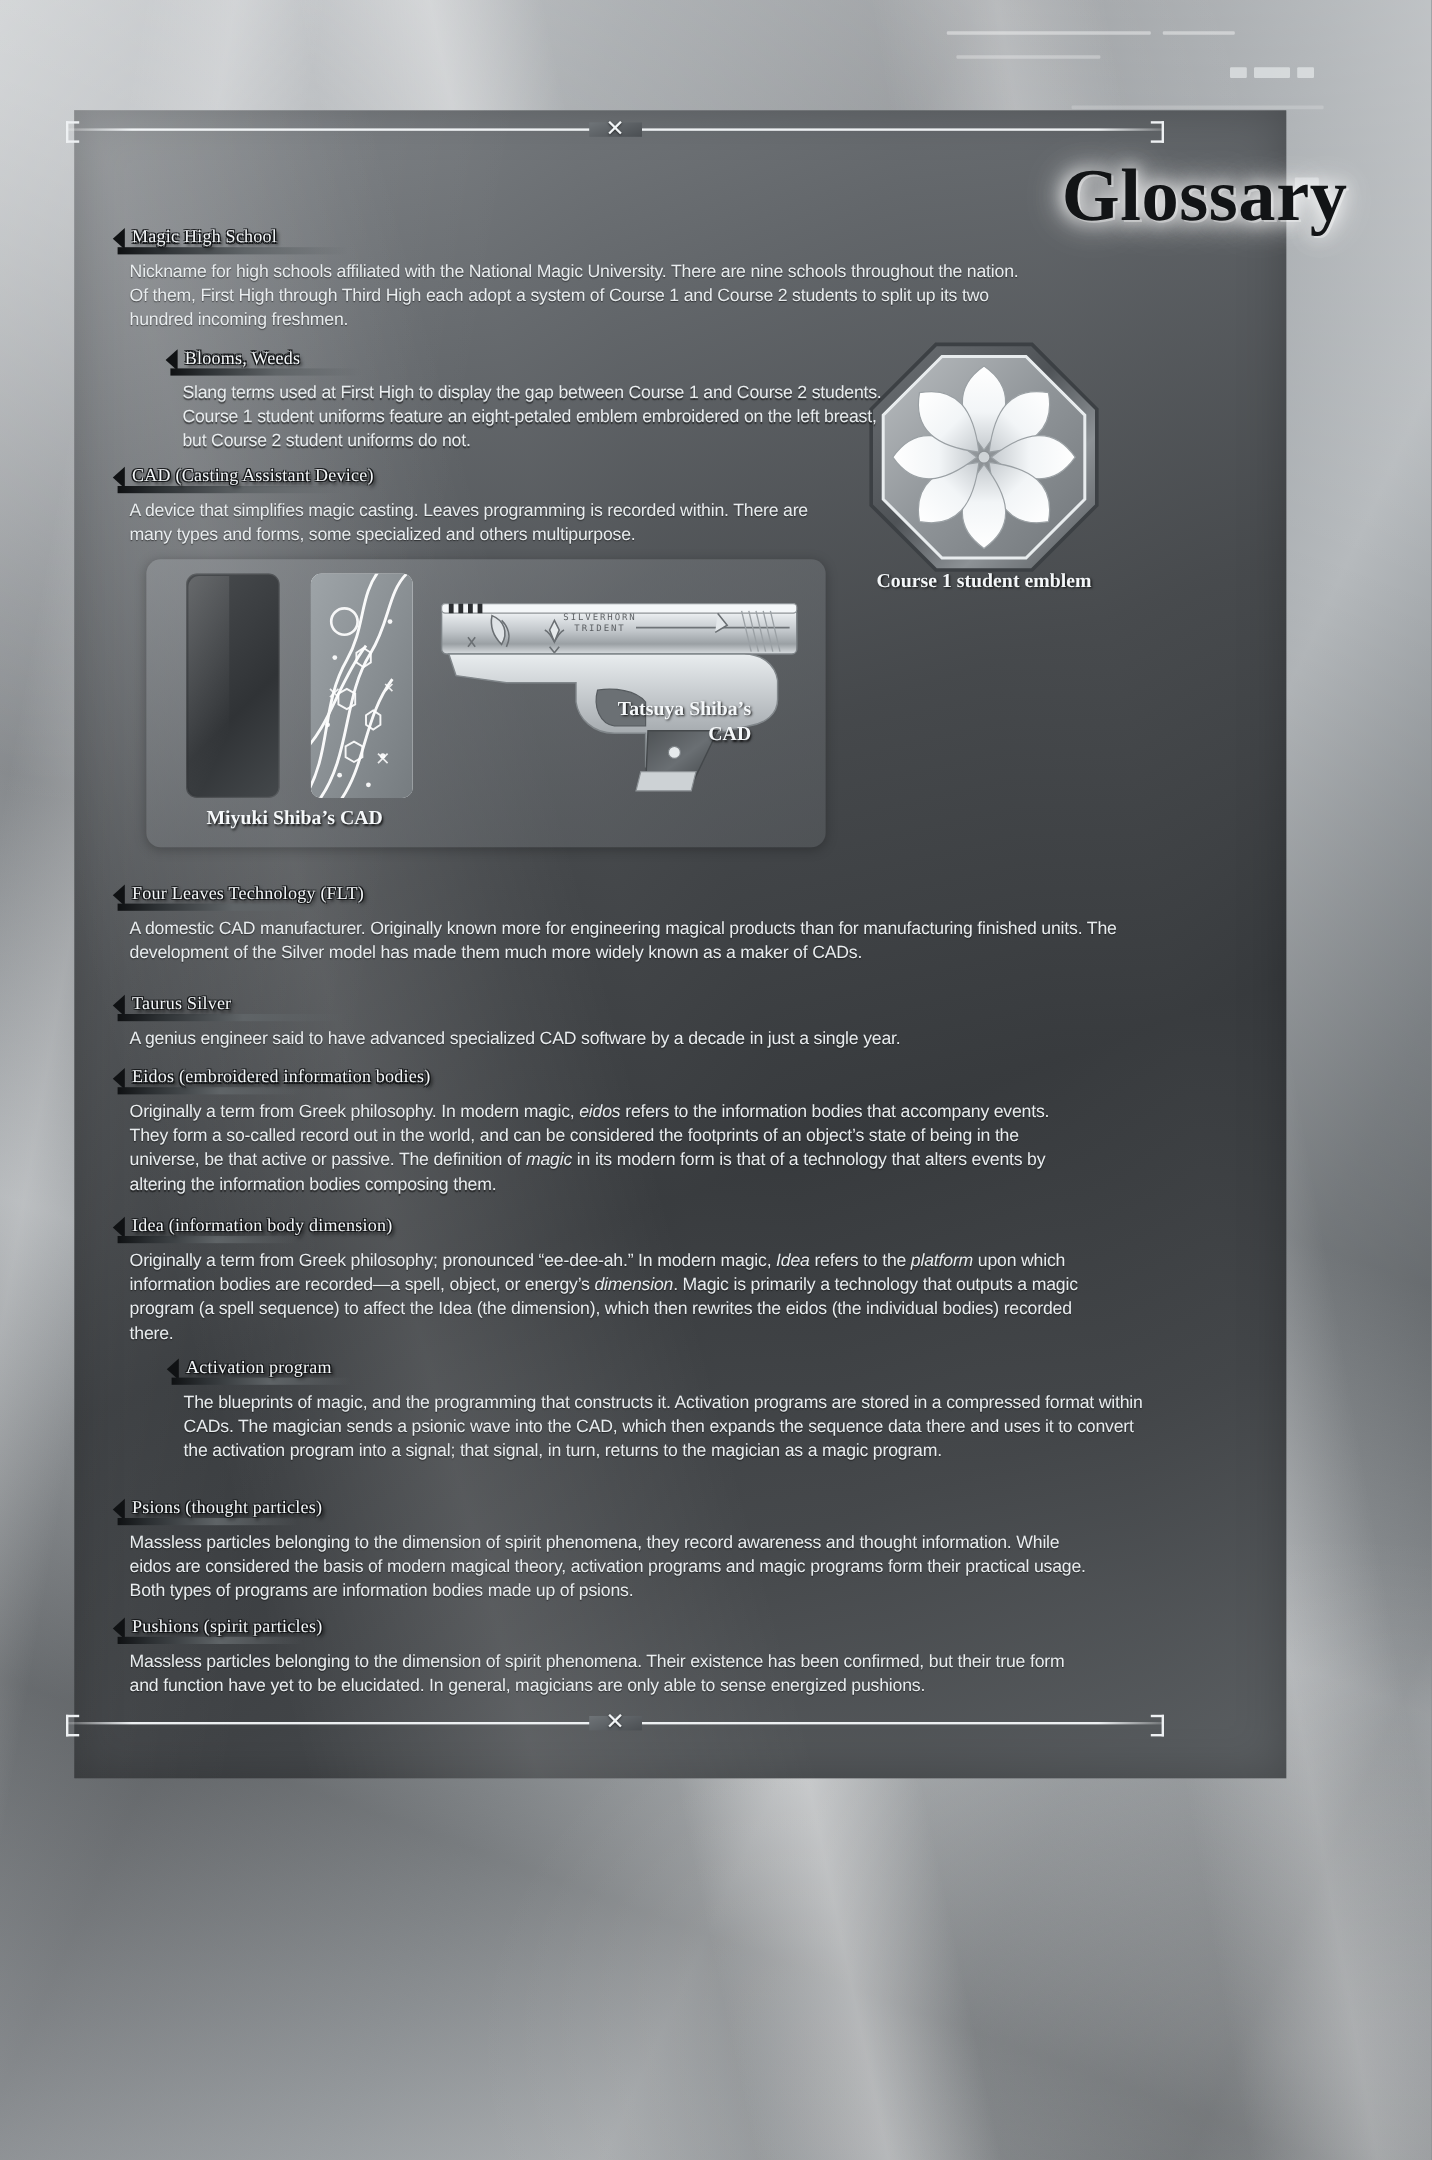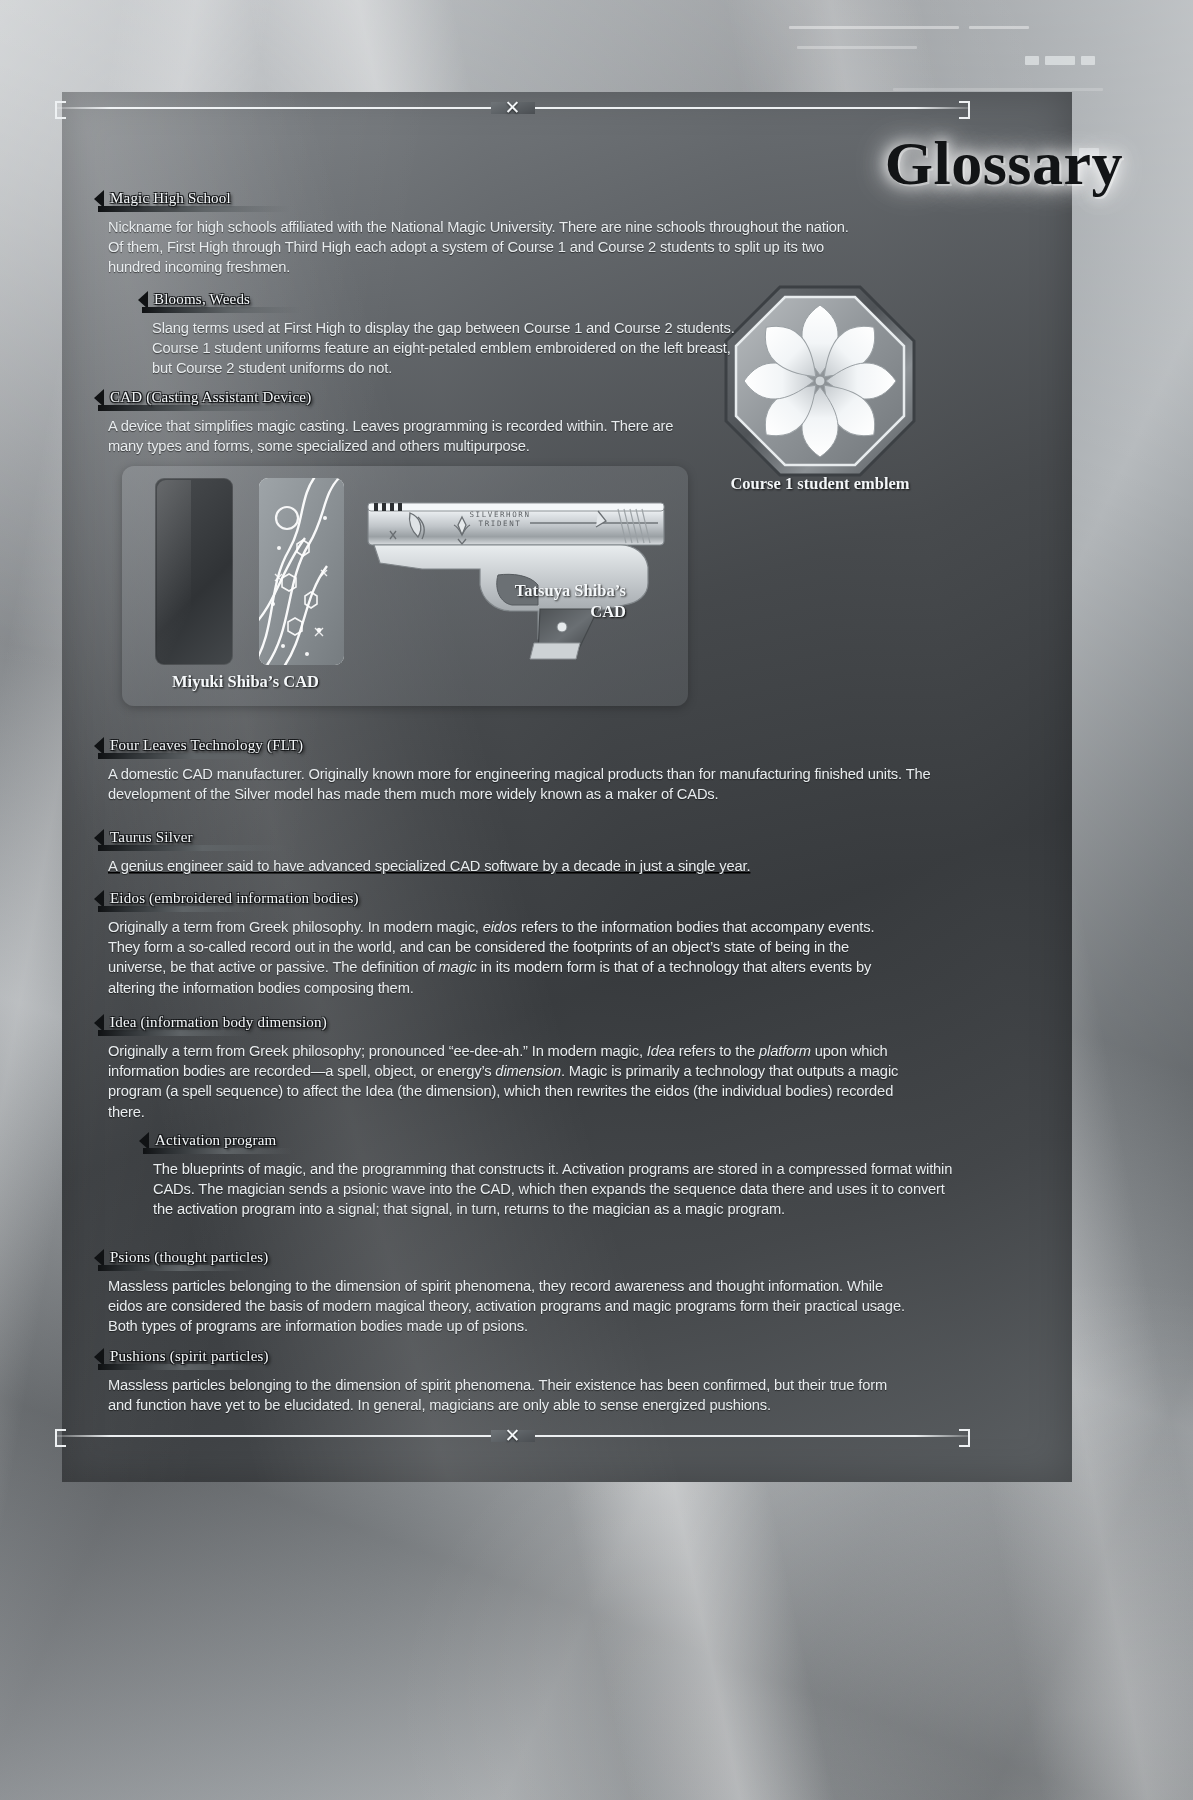--- a/index.html
+++ b/index.html
@@ -326,21 +326,21 @@
 
 <div class="entry" style="top:733px;width:840px;">
   <div class="termWrap">
     <div class="termArrow"></div>
     <div class="termBar" style="width:175px;"></div>
     <span class="term">Four Leaves Technology (FLT)</span>
   </div>
   <div class="def">A domestic CAD manufacturer. Originally known more for engineering magical products than for manufacturing finished units. The development of the Silver model has made them much more widely known as a maker of CADs.</div>
 </div>
 
-<div class="entry" style="top:825px;width:840px;text-decoration:underline;">
+<div class="entry" style="top:825px;width:840px;">
   <div class="termWrap">
     <div class="termArrow"></div>
     <div class="termBar" style="width:190px;"></div>
     <span class="term">Taurus Silver</span>
   </div>
   <div class="def">A genius engineer said to have advanced specialized CAD software by a decade in just a single year.</div>
 </div>
 
 <div class="entry" style="top:886px;width:800px;">
   <div class="termWrap">

